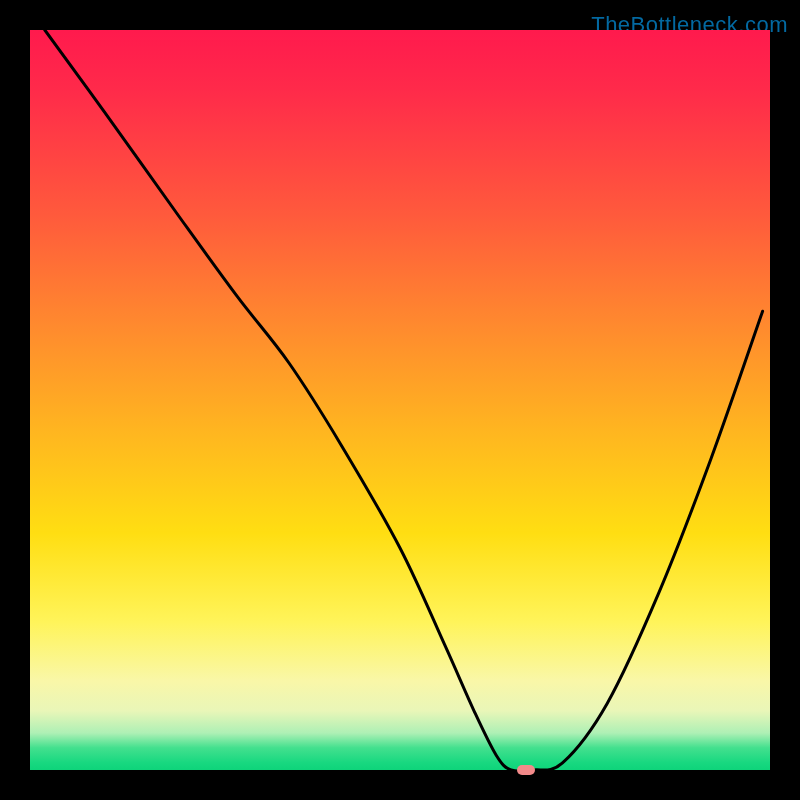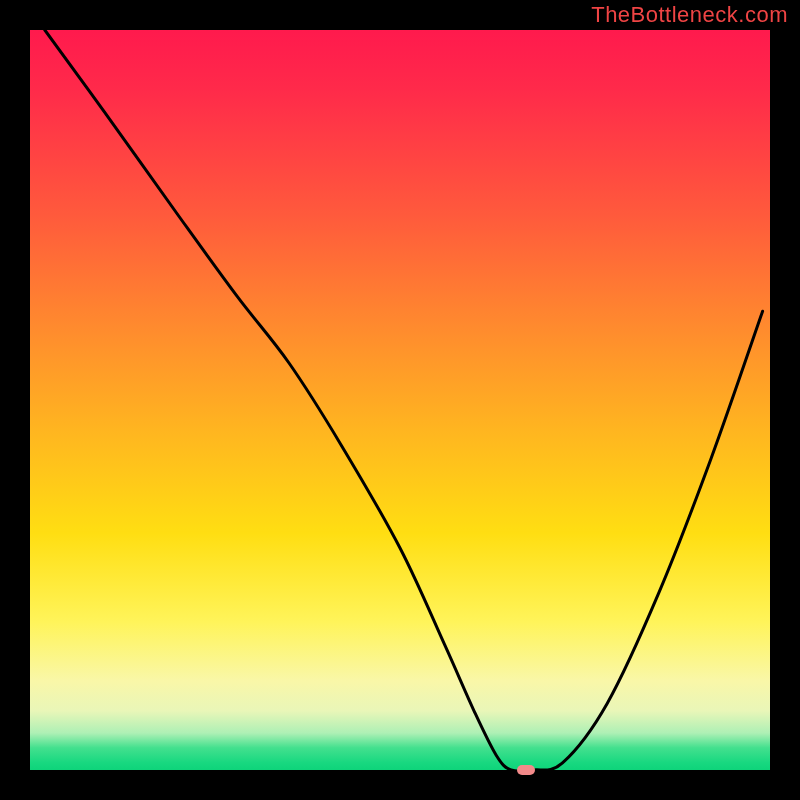--- a/index.html
+++ b/index.html
@@ -12,23 +12,23 @@
     overflow: hidden;
   }
   .frame {
     position: relative;
     width: 800px;
     height: 800px;
     background: #000;
   }
   .watermark {
     position: absolute;
-    top: 2px;
+    top: 12px;
     right: 12px;
-    color: #ef4444;
+    color: #0369a1;
     font-size: 22px;
     letter-spacing: 0.5px;
     user-select: none;
   }
   
   .plot {
     position: absolute;
     left: 30px;
     top: 30px;
     width: 740px;

